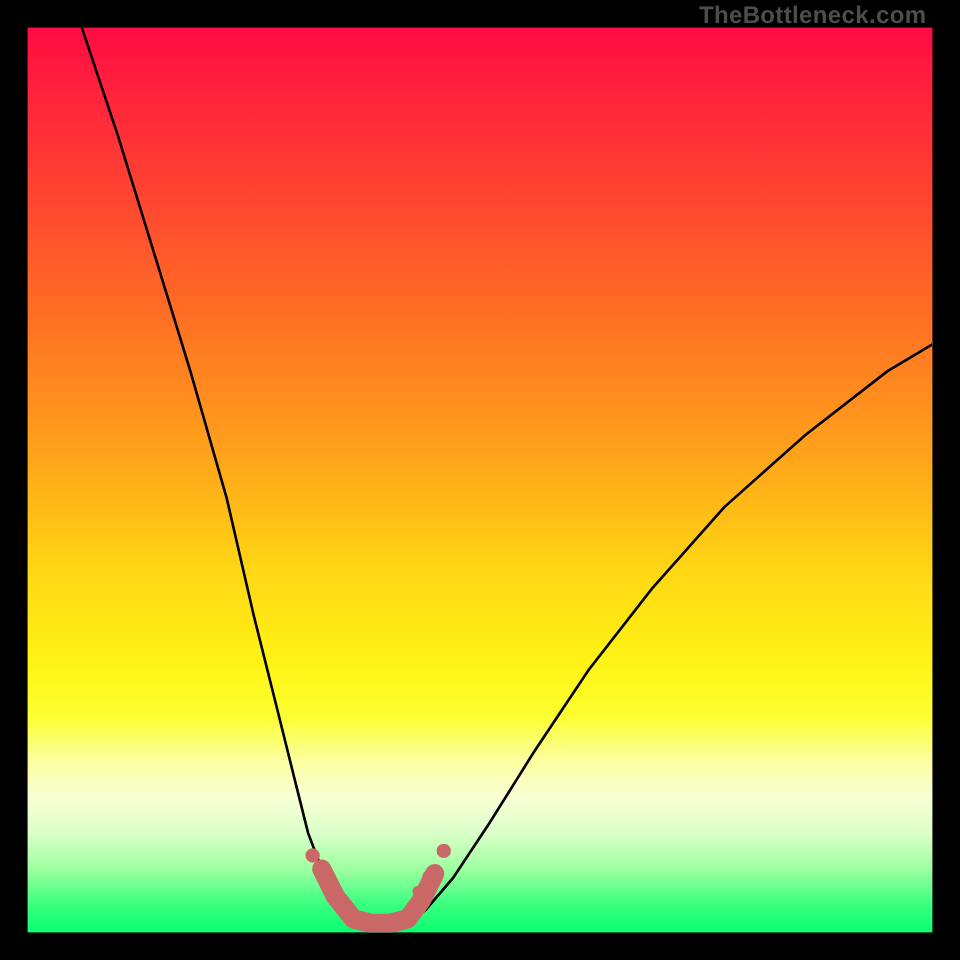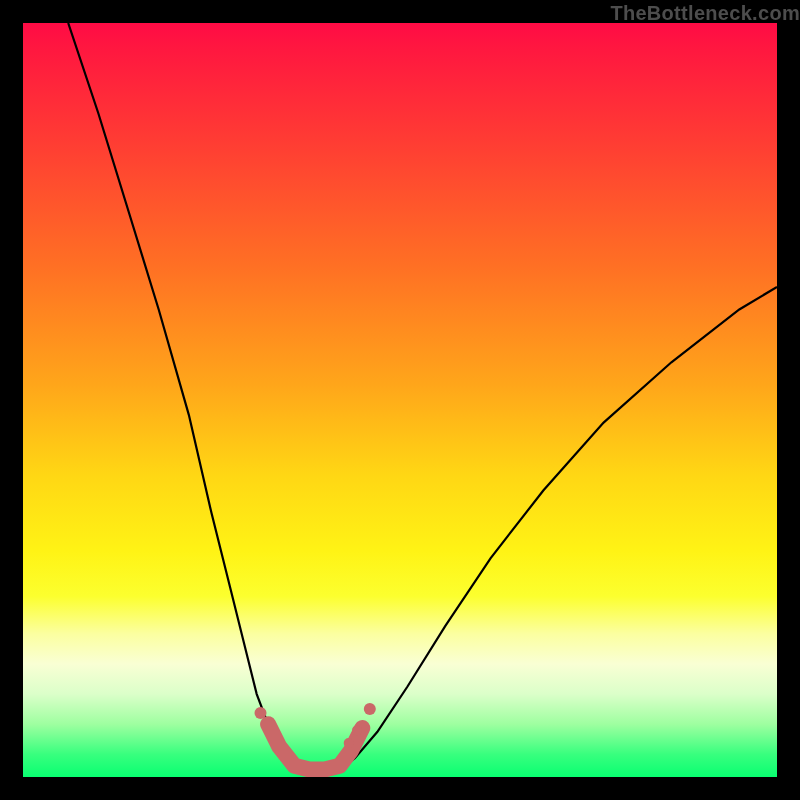--- a/index.html
+++ b/index.html
@@ -12,21 +12,21 @@
  #ffa61a 48%,
  #ffd714 60%,
  #fff315 70%,
  #fcff2e 76%,
  #fbffa0 81%,
  #f9ffd4 85%,
  #dbffc9 89%,
  #9effa0 93%,
  #38ff7e 97%,
  #09ff71 100%)}
-.watermark{position:absolute;top:2px;right:0;color:#4d4d4d;font-size:20px;font-weight:600;letter-spacing:.3px}
+.watermark{position:absolute;top:2px;right:28px;color:#4d4d4d;font-size:20px;font-weight:600;letter-spacing:.3px}
 svg{position:absolute;inset:0}
 .curve{fill:none;stroke:#000;stroke-width:2.2}
 .band{fill:none;stroke:#ca6868;stroke-width:16;stroke-linecap:round;stroke-linejoin:round}
 .dot{fill:#ca6868}
 </style>
 </head>
 <body>
 
 <div class="frame">
   <div class="gradient"></div>

